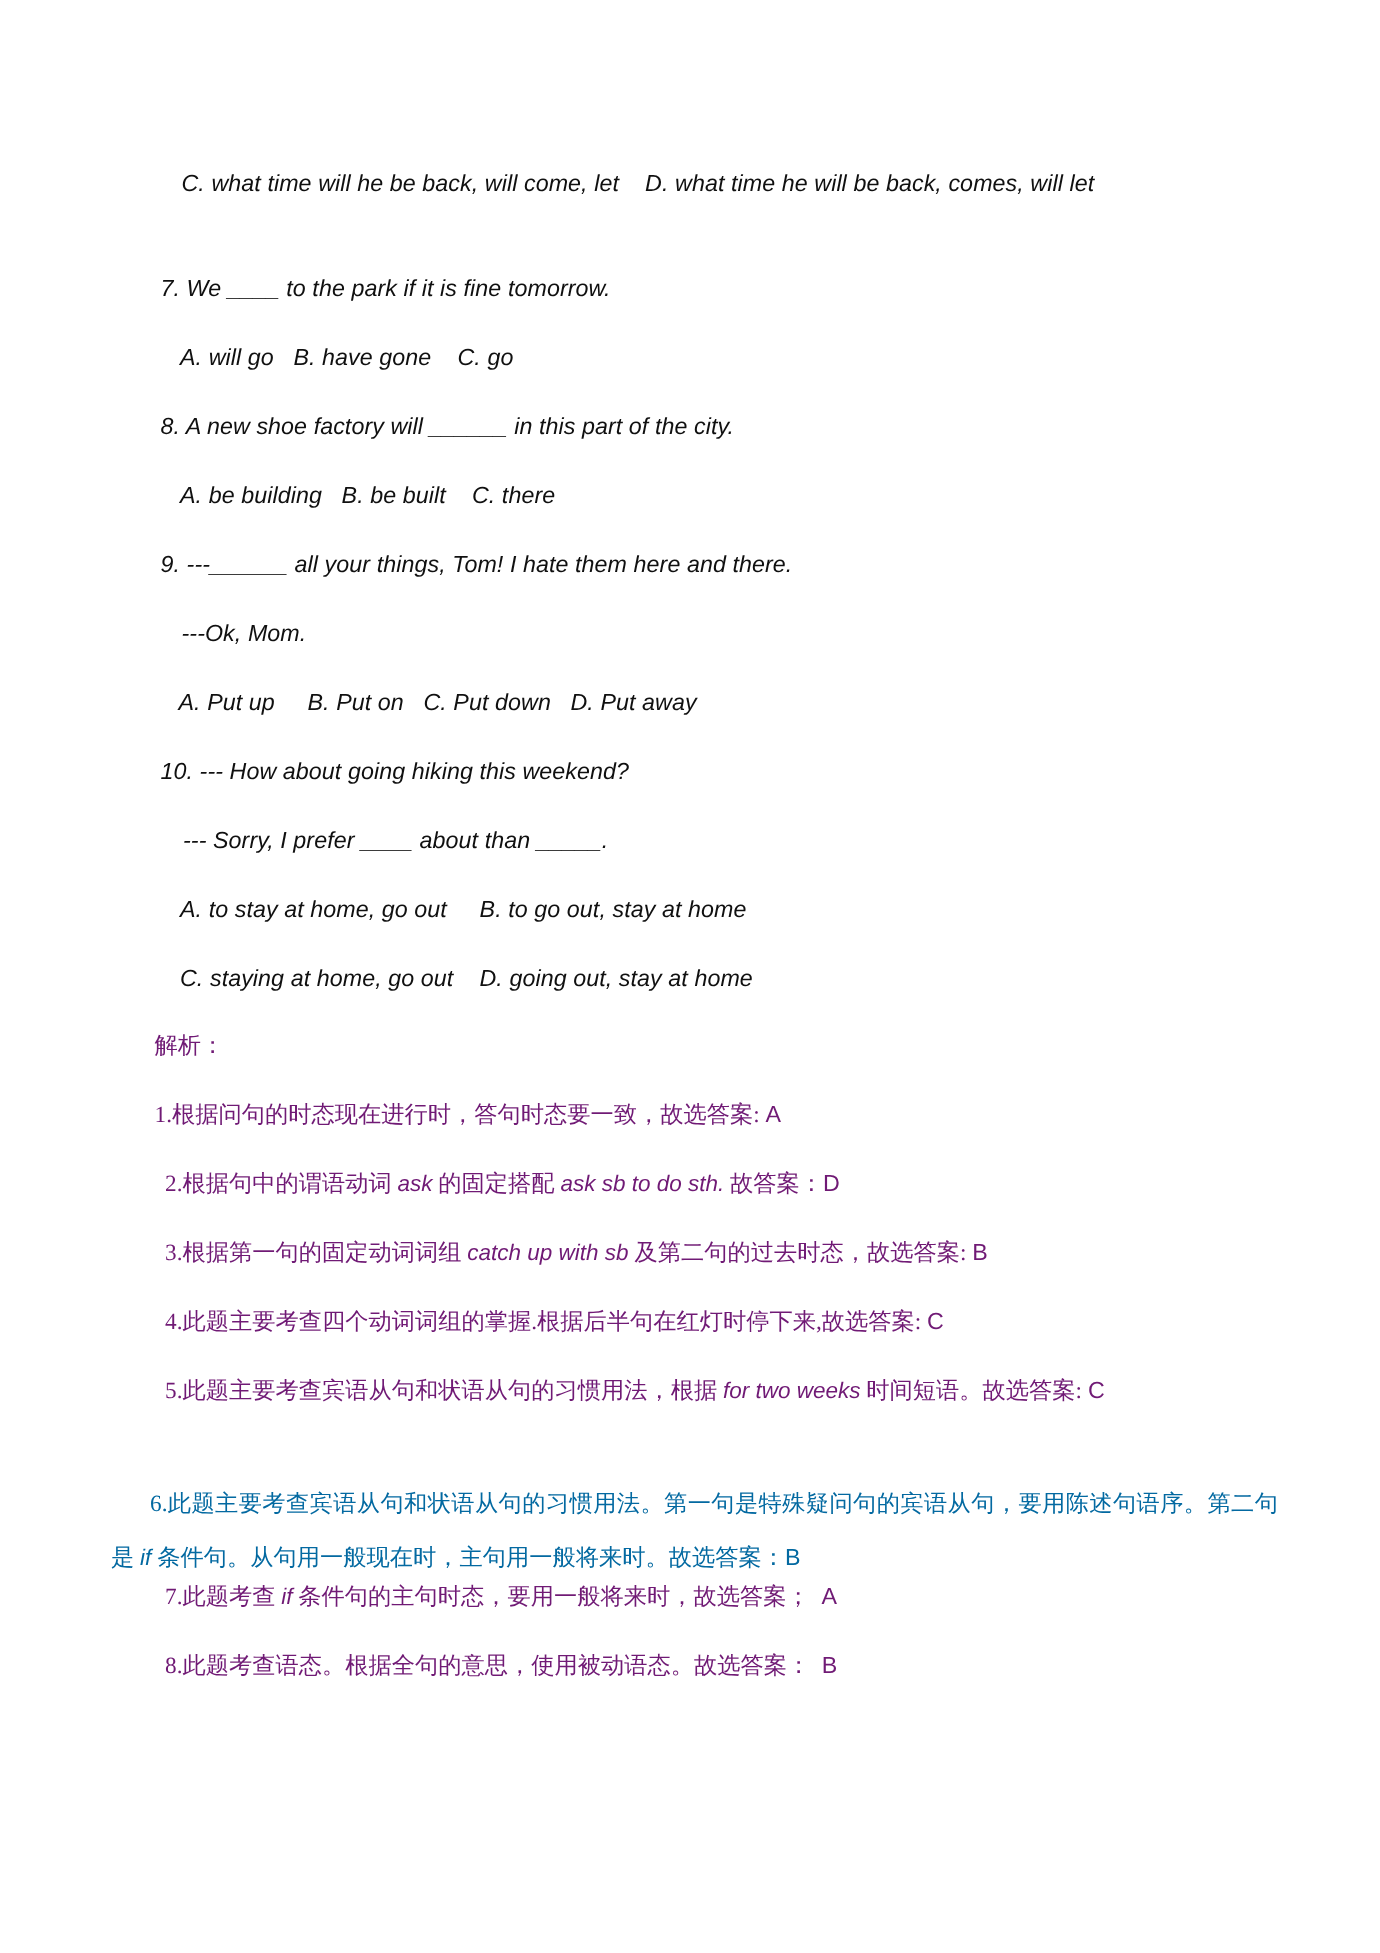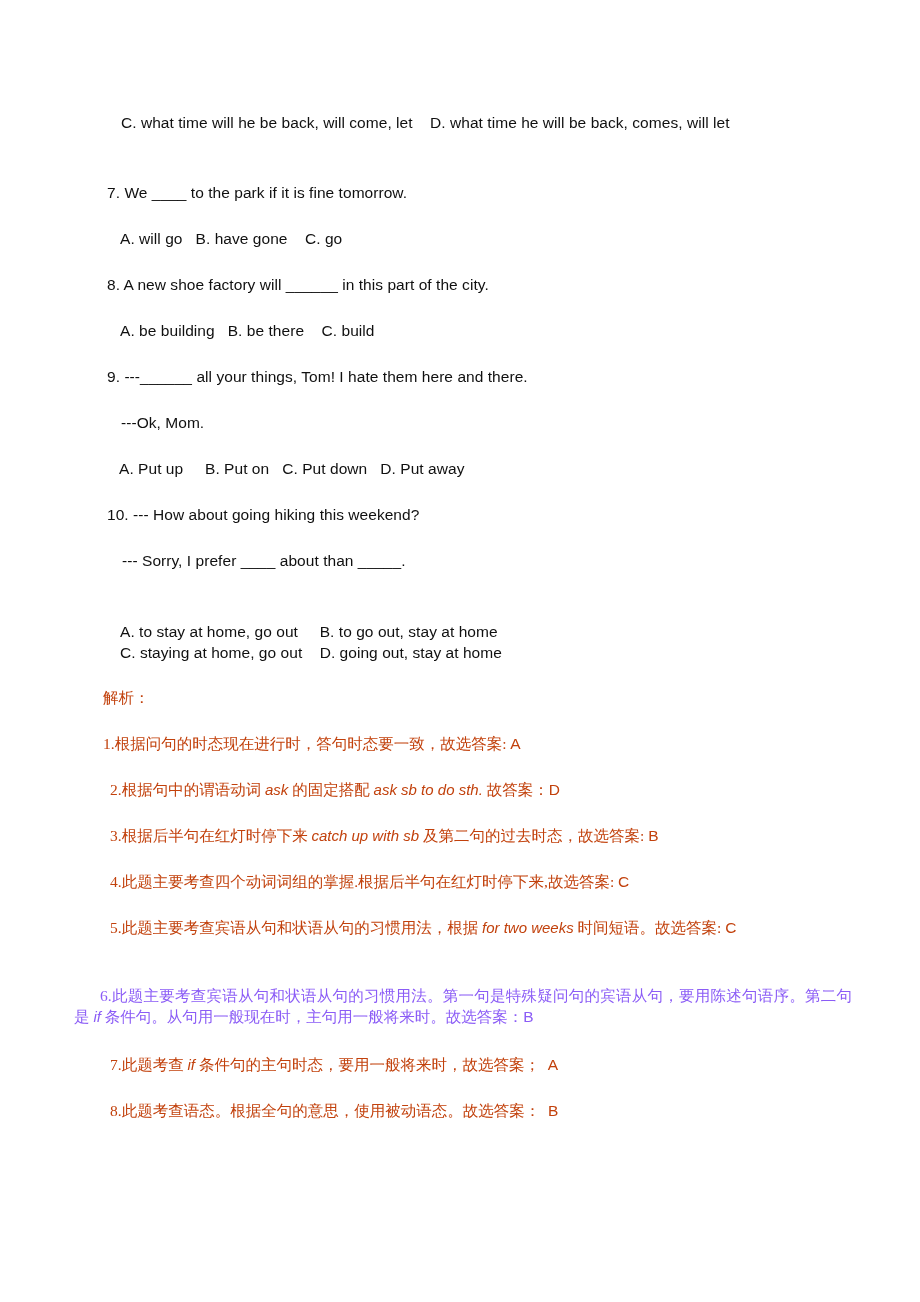--- a/index.html
+++ b/index.html
@@ -33,38 +33,39 @@
   }
 
   .eline {
     position: absolute;
     font-family: "Liberation Sans", sans-serif;
     font-size: 15.5px;
     line-height: 19px;
     color: #101010;
     white-space: pre;
     letter-spacing: 0.05px;
+    font-style: italic;
   }
 
   
   .cline {
     position: absolute;
     font-family: "Liberation Serif", "DejaVu Serif", serif;
     font-size: 15.5px;
     line-height: 20px;
-    color: #c2410c;
+    color: #701a75;
     white-space: pre;
   }
 
   .cpara {
     position: absolute;
     font-family: "Liberation Serif", "DejaVu Serif", serif;
     font-size: 15.5px;
-    line-height: 21px;
-    color: #8b5cf6;
+    line-height: 36px;
+    color: #0369a1;
     text-indent: 26px;
     text-align: justify;
   }
 
   
   .en {
     font-family: "Liberation Sans", sans-serif;
     font-size: 15px;
     font-style: italic;
   }
@@ -82,46 +83,46 @@
   <div class="qsection">
 
     <div class="eline" style="left:121px; top:113px;">C. what time will he be back, will come, let    D. what time he will be back, comes, will let</div>
 
     <div class="eline" style="left:107px; top:183px;">7. We ____ to the park if it is fine tomorrow.</div>
 
     <div class="eline" style="left:120px; top:229px;">A. will go   B. have gone    C. go</div>
 
     <div class="eline" style="left:107px; top:275px;">8. A new shoe factory will ______ in this part of the city.</div>
 
-    <div class="eline" style="left:120px; top:321px;">A. be building   B. be there    C. build</div>
+    <div class="eline" style="left:120px; top:321px;">A. be building   B. be built    C. there</div>
 
     <div class="eline" style="left:107px; top:367px;">9. ---______ all your things, Tom! I hate them here and there.</div>
 
     <div class="eline" style="left:121px; top:413px;">---Ok, Mom.</div>
 
     <div class="eline" style="left:119px; top:459px;">A. Put up     B. Put on   C. Put down   D. Put away</div>
 
     <div class="eline" style="left:107px; top:505px;">10. --- How about going hiking this weekend?</div>
 
     <div class="eline" style="left:122px; top:551px;">--- Sorry, I prefer ____ about than _____.</div>
 
-    <div class="eline" style="left:120px; top:597px;margin-top:25px;">A. to stay at home, go out     B. to go out, stay at home</div>
+    <div class="eline" style="left:120px; top:597px;">A. to stay at home, go out     B. to go out, stay at home</div>
 
     <div class="eline" style="left:120px; top:643px;">C. staying at home, go out    D. going out, stay at home</div>
   </div>
 
   <div class="qsection">
 
     <div class="cline" style="left:103px; top:688px;">解析：</div>
 
     <div class="cline" style="left:103px; top:734px;"><span>1.</span><span>根据问句的时态现在进行时，答句时态要一致，故选答案: </span><span class="ans">A</span></div>
 
     <div class="cline" style="left:110px; top:780px;"><span>2.</span><span>根据句中的谓语动词 </span><span class="en">ask</span><span> 的固定搭配 </span><span class="en">ask sb to do sth.</span><span> 故答案：</span><span class="ans">D</span></div>
 
-    <div class="cline" style="left:110px; top:826px;"><span>3.</span><span>根据后半句在红灯时停下来 </span><span class="en">catch up with sb</span><span> 及第二句的过去时态，故选答案: </span><span class="ans">B</span></div>
+    <div class="cline" style="left:110px; top:826px;"><span>3.</span><span>根据第一句的固定动词词组 </span><span class="en">catch up with sb</span><span> 及第二句的过去时态，故选答案: </span><span class="ans">B</span></div>
 
     <div class="cline" style="left:110px; top:872px;"><span>4.</span><span>此题主要考查四个动词词组的掌握.根据后半句在红灯时停下来,故选答案: </span><span class="ans">C</span></div>
 
     <div class="cline" style="left:110px; top:918px;"><span>5.</span><span>此题主要考查宾语从句和状语从句的习惯用法，根据 </span><span class="en">for two weeks</span><span> 时间短语。故选答案: </span><span class="ans">C</span></div>
 
     <div class="cpara" style="left:74px; top:985px; width:778px;"><span>6.</span><span>此题主要考查宾语从句和状语从句的习惯用法。第一句是特殊疑问句的宾语从句，要用陈述句语序。第二句是 </span><span class="en">if</span><span> 条件句。从句用一般现在时，主句用一般将来时。故选答案：</span><span class="ans">B</span></div>
 
     <div class="cline" style="left:110px; top:1055px;"><span>7.</span><span>此题考查 </span><span class="en">if</span><span> 条件句的主句时态，要用一般将来时，故选答案；  </span><span class="ans">A</span></div>
 
     <div class="cline" style="left:110px; top:1101px;"><span>8.</span><span>此题考查语态。根据全句的意思，使用被动语态。故选答案：  </span><span class="ans">B</span></div>

